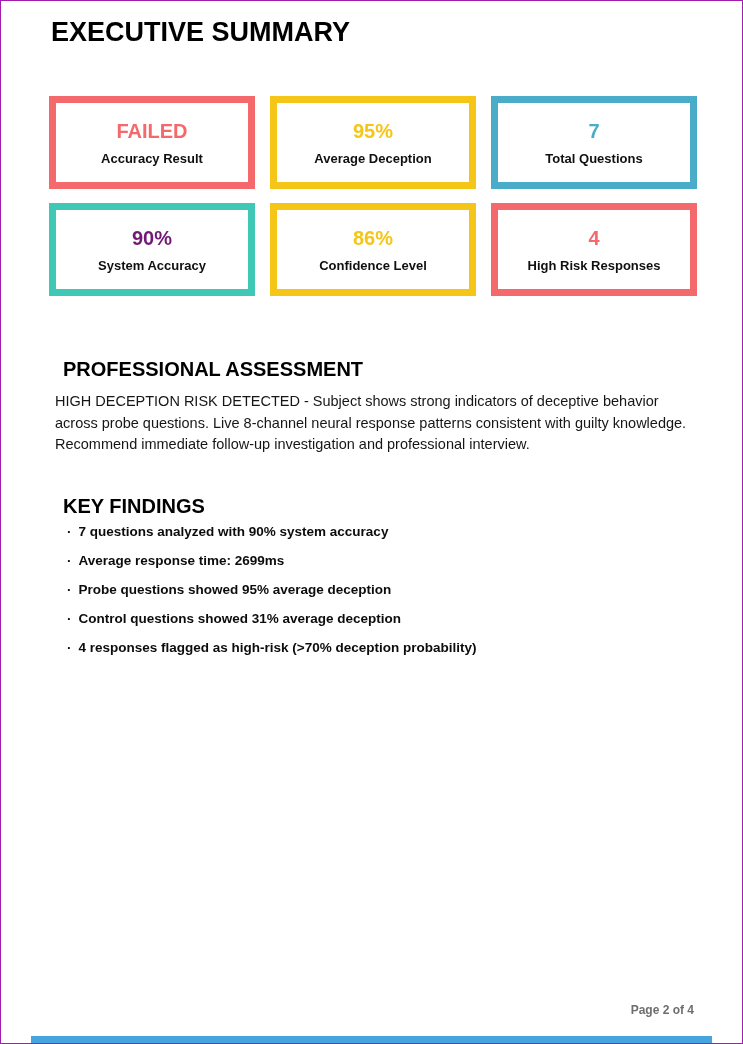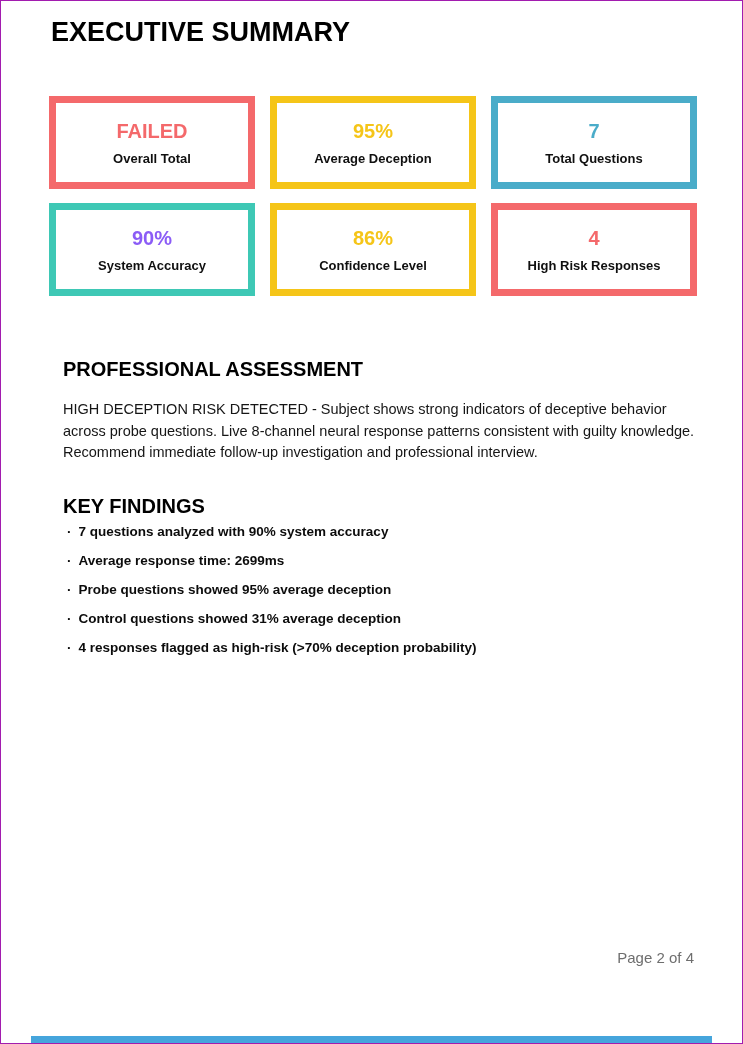--- a/index.html
+++ b/index.html
@@ -64,21 +64,21 @@
     font-size: 20px;
     font-weight: 700;
     color: #000;
   }
   #assessment-heading { top: 345px; }
   .assessment-body {
     position: absolute;
     top: 386px;
     left: 50px;
     width: 645px;
-    margin: 12px;
+    margin: 4px;
     font-size: 14.5px;
     font-weight: 400;
     line-height: 21.5px;
     color: #161616;
   }
   #findings-heading { top: 482px; }
   .findings-list {
     position: absolute;
     top: 523px;
     left: 66px;
@@ -94,56 +94,56 @@
     color: #0c0c0c;
     line-height: 16px;
     margin-bottom: 13px;
   }
   .finding .bullet-dot {
     margin-right: 7px;
     font-weight: 700;
   }
   .page-footer {
     position: absolute;
-    top: 948px;
+    top: 1002px;
     right: 48px;
-    font-size: 15px;
-    font-weight: 400;
+    font-size: 12px;
+    font-weight: 700;
     color: #6e6e6e;
   }
   .bottom-bar {
     position: absolute;
     bottom: 0;
     left: 30px;
     right: 30px;
     height: 7px;
   }
 </style>
 </head>
 <body>
 
 <div class="page">
 
   <h1 class="page-title">EXECUTIVE SUMMARY</h1>
 
   <div class="cards">
       <div class="card" style="border-color: rgb(244, 105, 107);">
         <div class="card-value" style="color: rgb(244, 105, 107);">FAILED</div>
-        <div class="card-label">Overall Total</div>
+        <div class="card-label">Accuracy Result</div>
       </div>
       <div class="card" style="border-color: rgb(245, 197, 24);">
         <div class="card-value" style="color: rgb(245, 197, 24);">95%</div>
         <div class="card-label">Average Deception</div>
       </div>
       <div class="card" style="border-color: rgb(74, 172, 201);">
         <div class="card-value" style="color: rgb(74, 172, 201);">7</div>
         <div class="card-label">Total Questions</div>
       </div>
       <div class="card" style="border-color: rgb(62, 200, 181);">
-        <div class="card-value" style="color: #8b5cf6;">90%</div>
+        <div class="card-value" style="color: #701a75;">90%</div>
         <div class="card-label">System Accuracy</div>
       </div>
       <div class="card" style="border-color: rgb(245, 197, 24);">
         <div class="card-value" style="color: rgb(245, 197, 24);">86%</div>
         <div class="card-label">Confidence Level</div>
       </div>
       <div class="card" style="border-color: rgb(244, 105, 107);">
         <div class="card-value" style="color: rgb(244, 105, 107);">4</div>
         <div class="card-label">High Risk Responses</div>
       </div>

